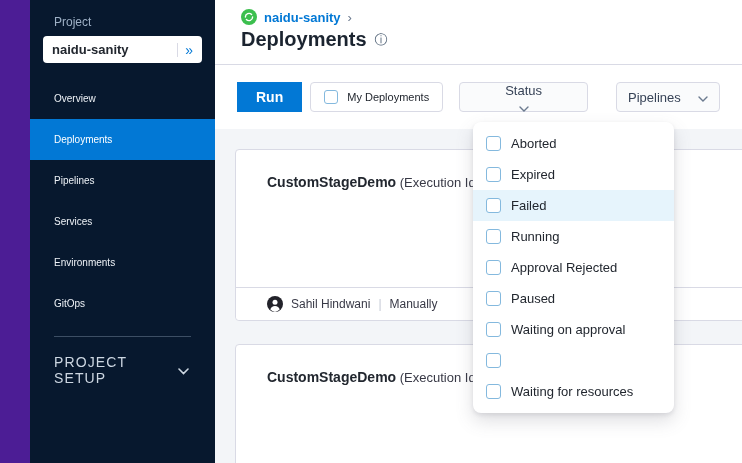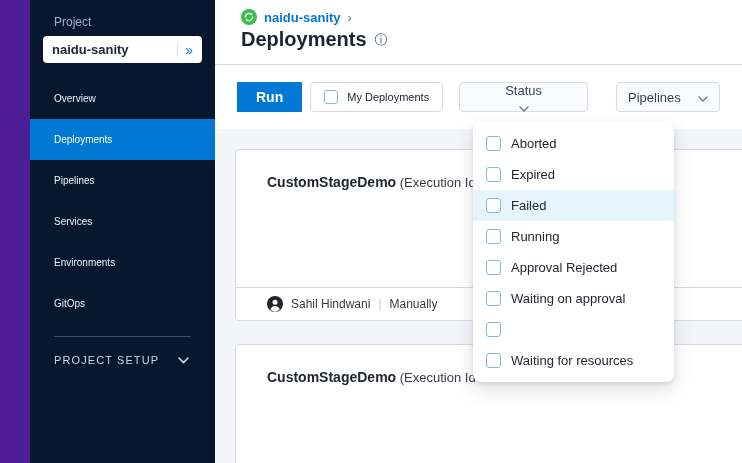--- a/index.html
+++ b/index.html
@@ -9,21 +9,21 @@
   
   .sidebar { width:185px; background:#07182e; flex-shrink:0; display:flex; flex-direction:column; }
   .project-label { margin:15px 24px 7px; font-size:12px; color:#9fb1c6; }
   .project-selector { margin:0 13px; background:#fff; border-radius:4px; height:27px; display:flex; align-items:center; padding:0 9px; cursor:pointer; }
   .project-name { font-size:13px; font-weight:bold; color:#22272f; flex:1; overflow:hidden; white-space:nowrap; }
   .selector-chevrons { color:#0278d5; font-size:14px; border-left:1px solid #d9dae5; padding-left:7px; line-height:1; }
   .nav { margin-top:15px; }
   .nav-item { height:41px; display:flex; align-items:center; padding:0 24px; font-size:10px; color:#eef2f7; cursor:pointer; }
   .nav-item.active { background:#0278d5; color:#fff; }
   .sidebar-divider { border-top:1px solid rgba(160,180,200,0.35); margin:12px 24px 0; }
-  .project-setup { padding:17px 26px 0 24px; display:flex; align-items:center; justify-content:space-between; font-size:11px; letter-spacing:1.1px; color:#cdd7e2; cursor:pointer; }
+  .project-setup { padding:17px 26px 0 24px; display:flex; align-items:center; justify-content:space-between; font-size:14px; letter-spacing:1.1px; color:#cdd7e2; cursor:pointer; }
 
   
   .main { flex:1; position:relative; display:flex; flex-direction:column; min-width:0; background:#fff; }
   .page-header { padding:9px 0 0 26px; border-bottom:1px solid #d9dae5; height:65px; background:#fff; }
   .breadcrumb-row { display:flex; align-items:center; gap:7px; }
   .module-icon { width:16px; height:16px; display:inline-flex; }
   .breadcrumb-link { color:#0278d5; font-size:13px; font-weight:bold; text-decoration:none; cursor:pointer; }
   .breadcrumb-sep { color:#6b7a8f; font-size:13px; }
   .title-row { display:flex; align-items:center; gap:8px; margin-top:3px; }
   .page-title { font-size:20px; font-weight:bold; color:#1b2430; }
@@ -187,20 +187,24 @@
       <div class="dropdown-item">
         <span class="dropdown-checkbox"></span>
         <span>Running</span>
       </div>
       <div class="dropdown-item">
         <span class="dropdown-checkbox"></span>
         <span>Approval Rejected</span>
       </div>
       <div class="dropdown-item">
         <span class="dropdown-checkbox"></span>
+        <span>Paused</span>
+      </div>
+      <div class="dropdown-item">
+        <span class="dropdown-checkbox"></span>
         <span>Waiting on approval</span>
       </div>
       <div class="dropdown-item">
         <span class="dropdown-checkbox"></span>
       </div>
       <div class="dropdown-item">
         <span class="dropdown-checkbox"></span>
         <span>Waiting for resources</span>
       </div>
     </div>

